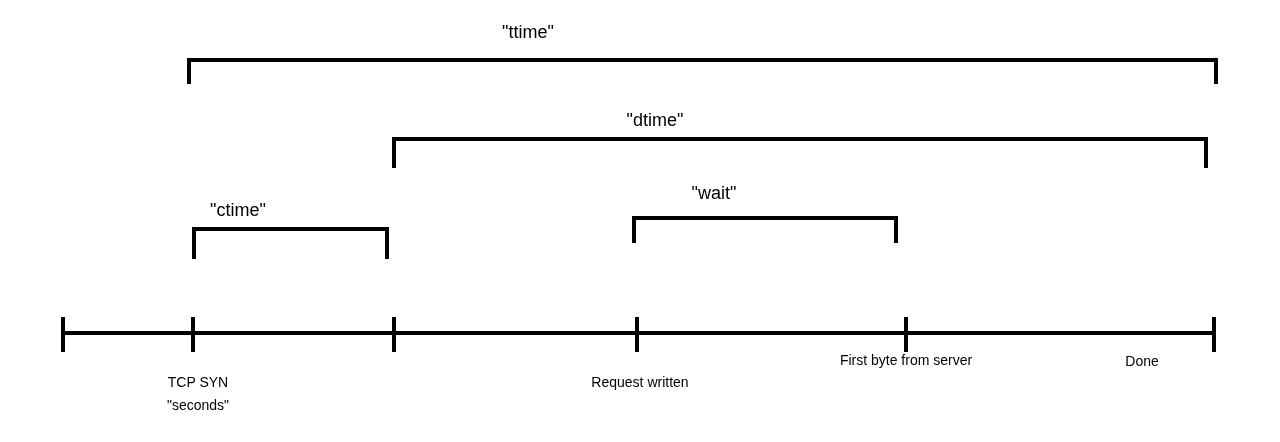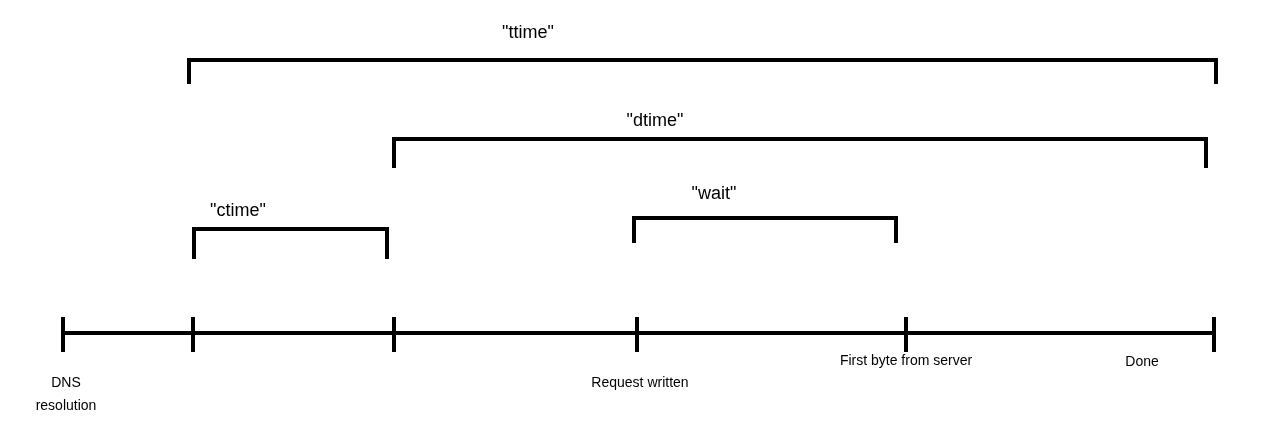--- a/index.html
+++ b/index.html
@@ -99,19 +99,19 @@
   <div class="bracket br-wait"></div>
 
   <div class="timeline"></div>
   <div class="tick tick-dns"></div>
   <div class="tick tick-tcp-syn"></div>
   <div class="tick tick-tcp-tls"></div>
   <div class="tick tick-request"></div>
   <div class="tick tick-first-byte"></div>
   <div class="tick tick-done"></div>
 
-  <div class="milestone ms-dns">DNS
-resolution</div>
+  <div class="milestone ms-tcp-syn">TCP SYN
+"seconds"</div>
   <div class="milestone ms-request">Request written</div>
   <div class="milestone ms-first-byte">First byte from server</div>
   <div class="milestone ms-done">Done</div>
 
 </div>
 
 </body></html>

